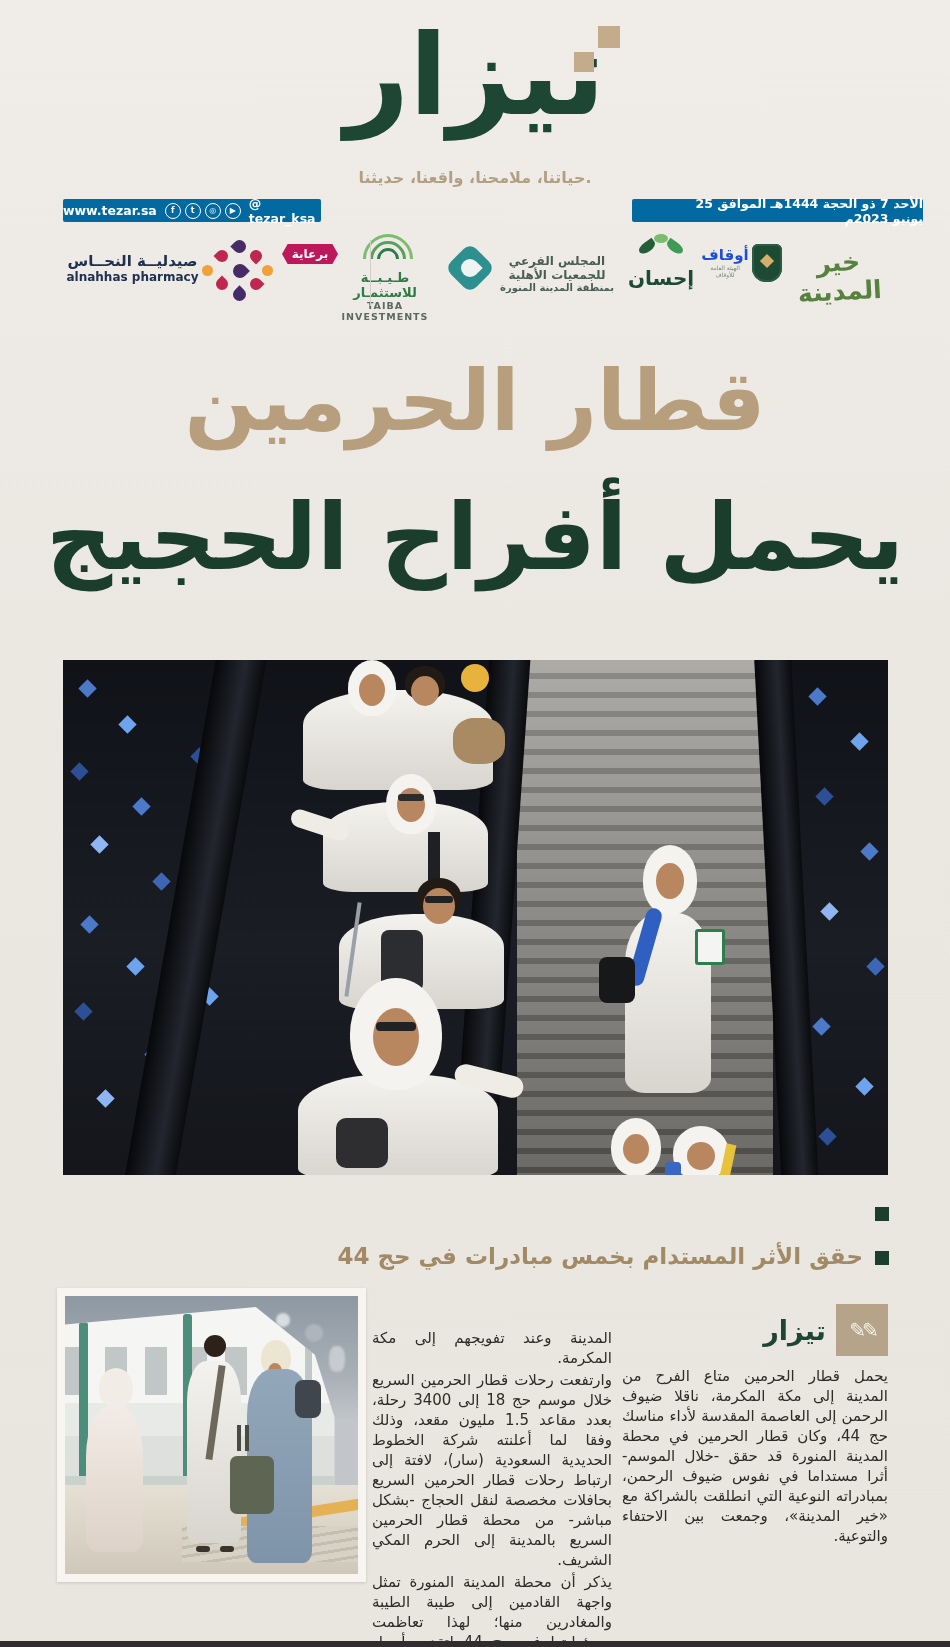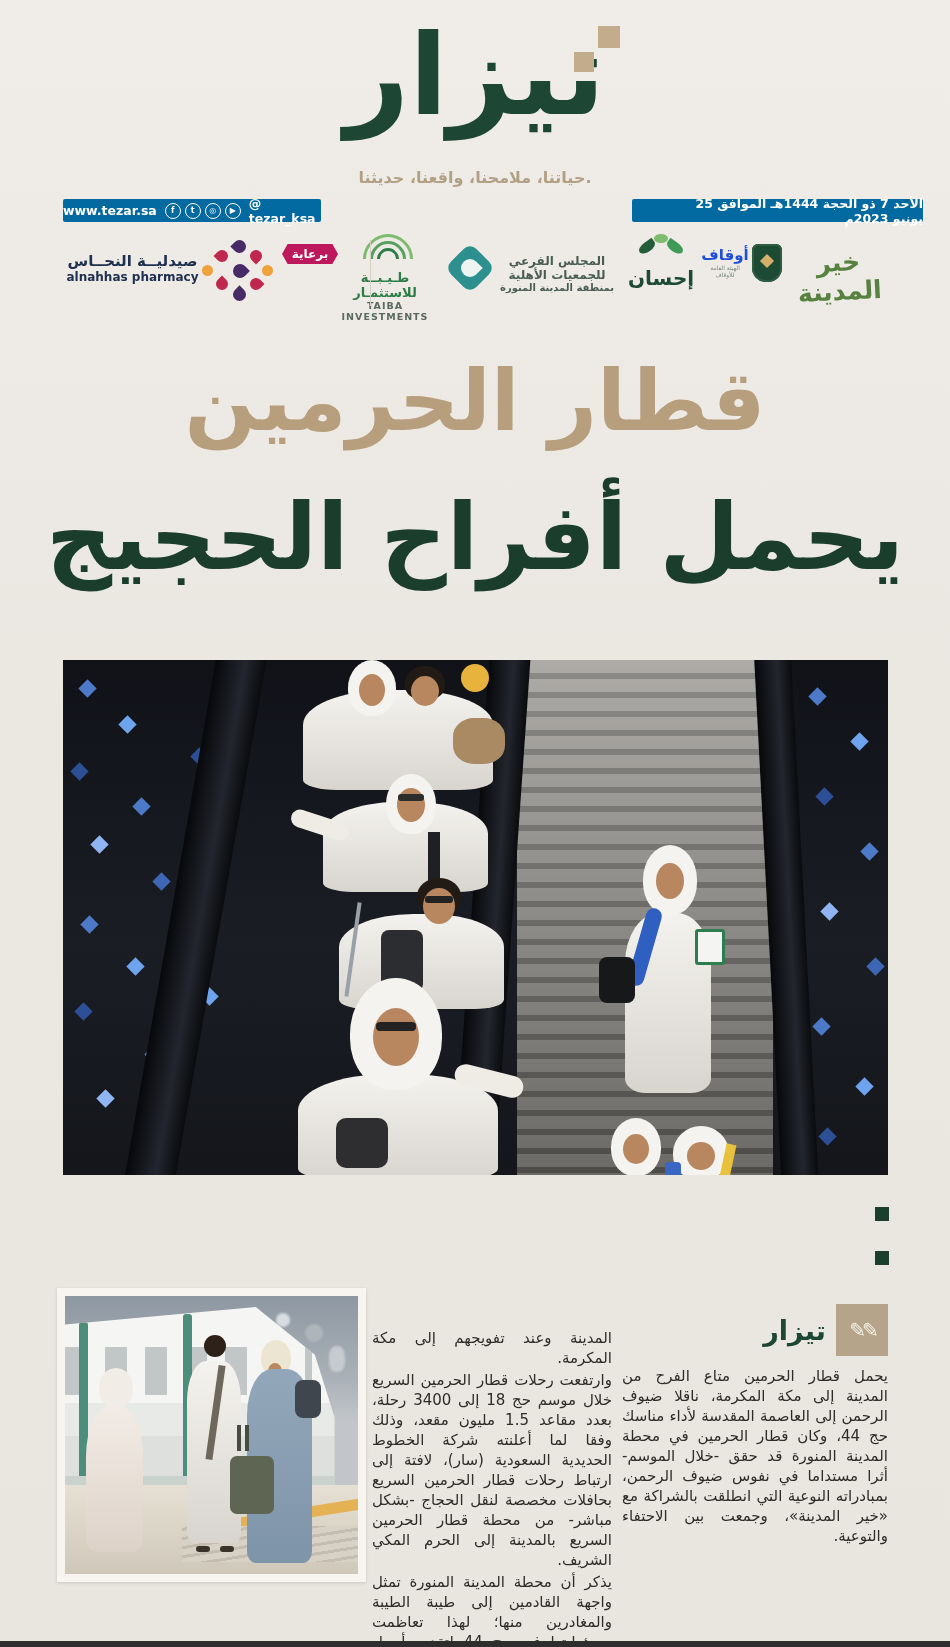--- a/index.html
+++ b/index.html
@@ -234,20 +234,21 @@
     <span class="abs" style="left:112px;top:36px;width:10px;height:34px;background:#e8c23c;transform:rotate(12deg);"></span>
     <span class="abs" style="left:54px;top:54px;width:16px;height:18px;background:#3a66c4;border-radius:4px;"></span>
   </div>
 </div>
 
 <div class="abs bullet-row" style="top:1199px;">
   <span class="bullet-sq"></span>
 </div>
 <div class="abs bullet-row" style="top:1243px;">
   <span class="bullet-sq"></span>
+  <span>حقق الأثر المستدام بخمس مبادرات في حج 44</span>
 </div>
 
 <div class="abs train-frame">
   <div class="train-photo">
     <span class="abs" style="left:72%;top:6%;width:14px;height:14px;border-radius:50%;background:#d8dde1;filter:blur(1px);"></span>
     <span class="abs" style="left:82%;top:10%;width:18px;height:18px;border-radius:50%;background:#aeb6bc;filter:blur(1px);"></span>
     <span class="abs" style="left:90%;top:18%;width:16px;height:26px;border-radius:40%;background:#c5cbd0;filter:blur(1px);"></span>
 
     <div class="abs" style="left:-4%;top:4%;width:96%;height:66%;background:linear-gradient(180deg,#f5f6f4 0 52%,#e8eae7 52% 70%,#dde0dd 70%);clip-path:polygon(0 10%,72% 0,93% 26%,100% 60%,100% 100%,0 100%);">
       <span class="abs" style="left:4%;top:22%;width:88%;height:26%;background:repeating-linear-gradient(90deg,rgba(110,120,126,.38) 0 22px,rgba(255,255,255,0) 22px 40px);"></span>

